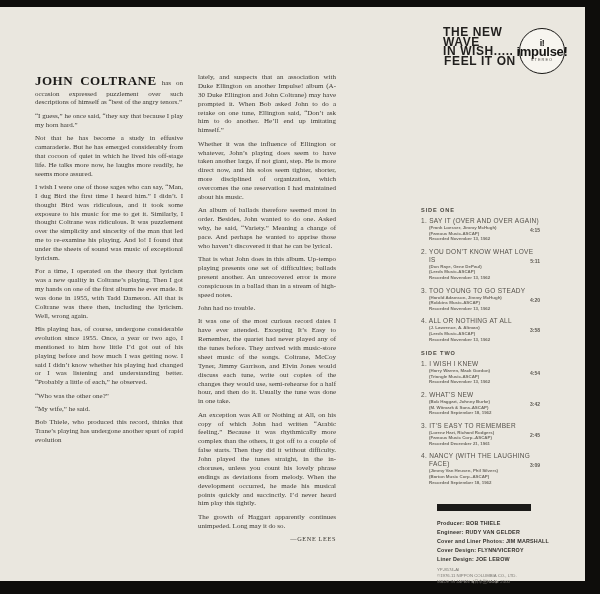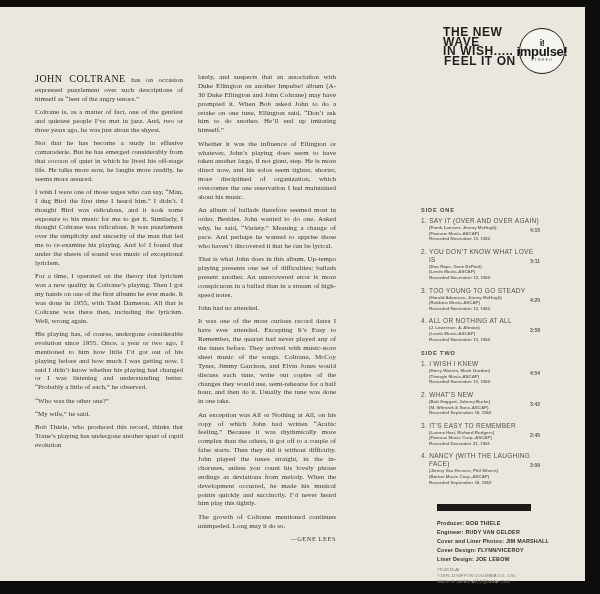--- a/index.html
+++ b/index.html
@@ -23,21 +23,21 @@
   .logo-brand{font-weight:bold;font-size:13px;line-height:10px;color:#171614;letter-spacing:-.3px;}
   .logo-stereo{font-size:4px;line-height:6px;color:#54524d;letter-spacing:1px;}
 
   
   .notes{position:absolute;left:35px;top:66px;width:301px;display:flex;gap:15px;
          font-family:"Liberation Serif",serif;font-size:7px;line-height:1.27;color:#3a3732;
          text-align:justify;}
   .notes .col1{width:148px;}
   .notes .col2{width:138px;}
   .notes p{margin:0 0 4.5px 0;}
-  .lead{font-weight:normal;font-size:10px;letter-spacing:.5px;color:#1d1c1a;}
+  .lead{font-weight:bold;font-size:13px;letter-spacing:.5px;color:#1d1c1a;}
   .byline{text-align:right;font-size:6.3px;letter-spacing:.6px;font-family:"Liberation Serif",serif;
           color:#3a3732;margin-top:1px;}
 
   
   .tracklist{position:absolute;left:421px;top:200px;width:119px;color:#5d5952;}
   .side-label{font-weight:bold;font-size:5.6px;letter-spacing:.9px;color:#4c4942;margin:0 0 4px 0;}
   .side-two-label{margin-top:8px;}
   .track{position:relative;margin:0 0 6px 0;}
   .track-title{font-size:6.5px;line-height:8px;letter-spacing:.3px;color:#55514a;
                padding-left:8px;text-indent:-8px;}
@@ -64,38 +64,38 @@
     </div>
     <div class="logo-circle">
       <div class="logo-mark">i!</div>
       <div class="logo-brand">impulse!</div>
       <div class="logo-stereo">STEREO</div>
     </div>
 
     <div class="notes">
       <div class="col1">
         <p><span class="lead">JOHN COLTRANE</span> <span>has on occasion expressed puzzlement over such descriptions of himself as “best of the angry tenors.”</span></p>
-        <p>Coltrane is, as a matter of fact, one of the gentlest and quietest people I’ve met in jazz. And, two or three years ago, he was just about the shyest.</p>
+        <p>“I guess,” he once said, “they say that because I play my horn hard.”</p>
         <p>Not that he has become a study in effusive camaraderie. But he has emerged considerably from that cocoon of quiet in which he lived his off-stage life. He talks more now, he laughs more readily, he seems more assured.</p>
         <p>I wish I were one of those sages who can say, “Man, I dug Bird the first time I heard him.” I didn’t. I thought Bird was ridiculous, and it took some exposure to his music for me to get it. Similarly, I thought Coltrane was ridiculous. It was puzzlement over the simplicity and sincerity of the man that led me to re-examine his playing. And lo! I found that under the sheets of sound was music of exceptional lyricism.</p>
         <p>For a time, I operated on the theory that lyricism was a new quality in Coltrane’s playing. Then I got my hands on one of the first albums he ever made. It was done in 1955, with Tadd Dameron. All that is Coltrane was there then, including the lyricism. Well, wrong again.</p>
         <p>His playing has, of course, undergone considerable evolution since 1955. Once, a year or two ago, I mentioned to him how little I’d got out of his playing before and how much I was getting now. I said I didn’t know whether his playing had changed or I was listening and understanding better. “Probably a little of each,” he observed.</p>
         <p>“Who was the other one?”</p>
         <p>“My wife,” he said.</p>
         <p>Bob Thiele, who produced this record, thinks that Trane’s playing has undergone another spurt of rapid evolution</p>
       </div>
       <div class="col2">
         <p>lately, and suspects that an association with Duke Ellington on another Impulse! album (A-30 Duke Ellington and John Coltrane) may have prompted it. When Bob asked John to do a retake on one tune, Ellington said, “Don’t ask him to do another. He’ll end up imitating himself.”</p>
         <p>Whether it was the influence of Ellington or whatever, John’s playing does seem to have taken another large, if not giant, step. He is more direct now, and his solos seem tighter, shorter, more disciplined of organization, which overcomes the one reservation I had maintained about his music.</p>
         <p>An album of ballads therefore seemed most in order. Besides, John wanted to do one. Asked why, he said, “Variety.” Meaning a change of pace. And perhaps he wanted to apprise those who haven’t discovered it that he can be lyrical.</p>
         <p>That is what John does in this album. Up-tempo playing presents one set of difficulties; ballads present another. An unrecovered error is more conspicuous in a ballad than in a stream of high-speed notes.</p>
-        <p>John had no attended.</p>
+        <p>John had no trouble.</p>
         <p>It was one of the most curious record dates I have ever attended. Excepting It’s Easy to Remember, the quartet had never played any of the tunes before. They arrived with music-store sheet music of the songs. Coltrane, McCoy Tyner, Jimmy Garrison, and Elvin Jones would discuss each tune, write out copies of the changes they would use, semi-rehearse for a half hour, and then do it. Usually the tune was done in one take.</p>
         <p>An exception was All or Nothing at All, on his copy of which John had written “Arabic feeling.” Because it was rhythmically more complex than the others, it got off to a couple of false starts. Then they did it without difficulty. John played the tunes straight, in the in-choruses, unless you count his lovely phrase endings as deviations from melody. When the development occurred, he made his musical points quickly and succinctly. I’d never heard him play this tightly.</p>
-        <p>The growth of Coltrane mentioned continues unimpeded. Long may it do so.</p>
+        <p>The growth of Haggart apparently continues unimpeded. Long may it do so.</p>
         <div class="byline">—GENE LEES</div>
       </div>
     </div>
 
     <div class="tracklist">
       <div class="side-label">SIDE ONE</div>
 
       <div class="track">
         <div class="track-title"><span>1.</span> <span>SAY IT (OVER AND OVER AGAIN)</span></div>
         <div class="track-detail">(Frank Loesser, Jimmy McHugh)</div>

